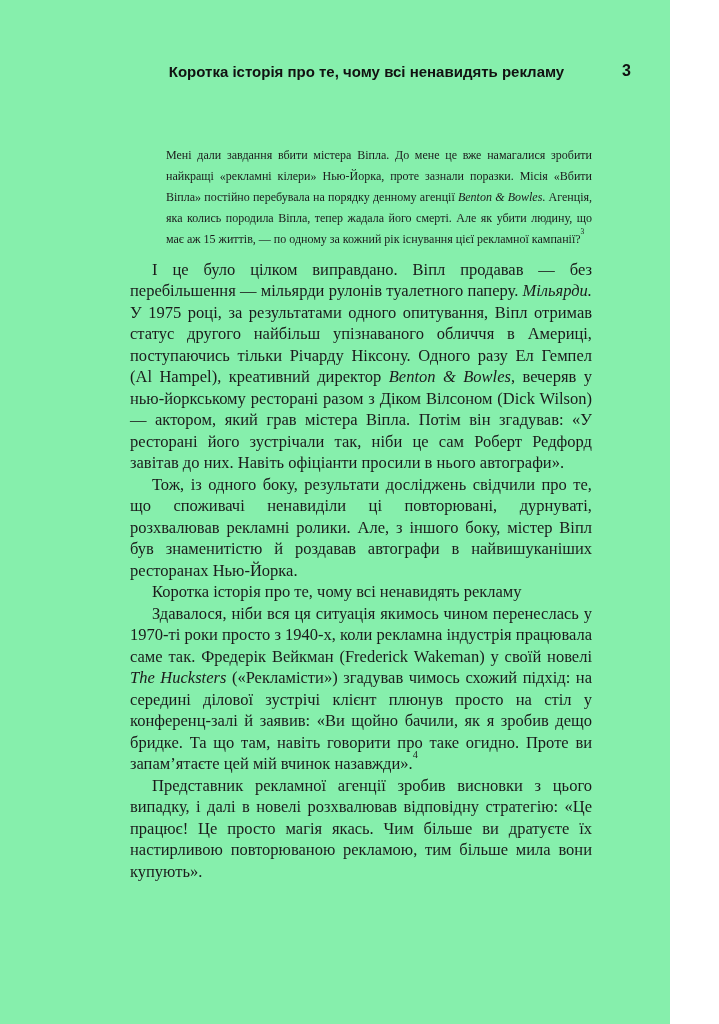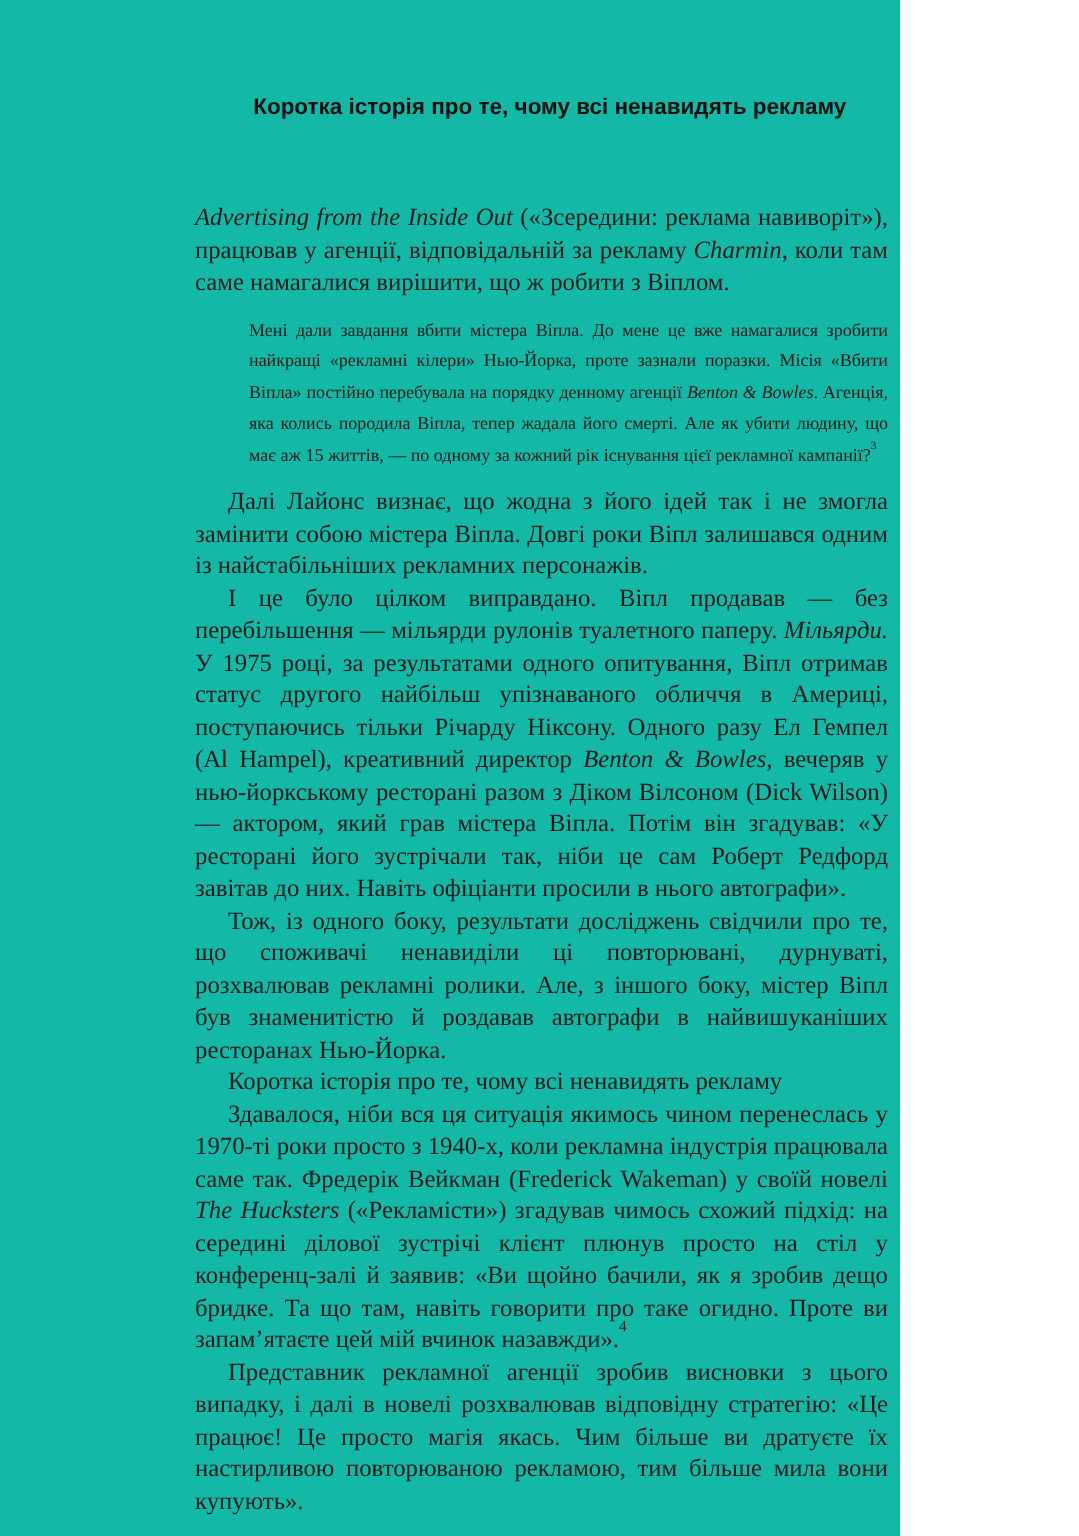--- a/index.html
+++ b/index.html
@@ -2,23 +2,23 @@
 <html lang="uk"><head>
 <meta charset="utf-8">
 <style>
   html, body {
     margin: 0;
     padding: 0;
     background: #ffffff;
   }
   .page {
     position: relative;
-    width: 600px;
+    width: 670px;
     height: 1024px;
-    background: #14b8a6;
+    background: #86efac;
     color: #1b1b1b;
     font-family: "Liberation Serif", serif;
     overflow: hidden;
     box-sizing: border-box;
   }
   .running-header {
     position: absolute;
     top: 63px;
     left: 130px;
     width: 501px;
@@ -74,23 +74,21 @@
 
 <div class="page">
 
   <div class="running-header">
     <span class="title">Коротка історія про те, чому всі ненавидять рекламу</span>
     <span class="folio">3</span>
   </div>
 
   <main class="body-column">
 
-  <p class="paragraph"><em>Advertising from the Inside Out</em><span> («Зсередини: реклама навиворіт»), працював у агенції, відповідальній за рекламу </span><em>Charmin</em><span>, коли там саме намагалися вирішити, що ж робити з Віплом.</span></p>
       <p class="quote"><span>Мені дали завдання вбити містера Віпла. До мене це вже намагалися зробити найкращі «рекламні кілери» Нью-Йорка, проте зазнали поразки. Місія «Вбити Віпла» постійно перебувала на порядку денному агенції </span><em>Benton &amp; Bowles</em><span>. Агенція, яка колись породила Віпла, тепер жадала його смерті. Але як убити людину, що має аж 15 життів, — по одному за кожний рік існування цієї рекламної кампанії?</span><sup>3</sup></p>
-      <p class="paragraph indent"><span>Далі Лайонс визнає, що жодна з його ідей так і не змогла замінити собою містера Віпла. Довгі роки Віпл залишався одним із найстабільніших рекламних персонажів.</span></p>
       <p class="paragraph indent"><span>І це було цілком виправдано. Віпл продавав — без перебільшення — мільярди рулонів туалетного паперу. </span><em>Мільярди.</em><span> У 1975 році, за результатами одного опитування, Віпл отримав статус другого найбільш упізнаваного обличчя в Америці, поступаючись тільки Річарду Ніксону. Одного разу Ел Гемпел (Al Hampel), креативний директор </span><em>Benton &amp; Bowles</em><span>, вечеряв у нью-йоркському ресторані разом з Діком Вілсоном (Dick Wilson) — актором, який грав містера Віпла. Потім він згадував: «У ресторані його зустрічали так, ніби це сам Роберт Редфорд завітав до них. Навіть офіціанти просили в нього автографи».</span></p>
       <p class="paragraph indent"><span>Тож, із одного боку, результати досліджень свідчили про те, що споживачі ненавиділи ці повторювані, дурнуваті, розхвалював рекламні ролики. Але, з іншого боку, містер Віпл був знаменитістю й роздавав автографи в найвишуканіших ресторанах Нью-Йорка.</span></p>
       <p class="paragraph indent"><span>Коротка історія про те, чому всі ненавидять рекламу</span></p>
       <p class="paragraph indent"><span>Здавалося, ніби вся ця ситуація якимось чином перенеслась у 1970-ті роки просто з 1940-х, коли рекламна індустрія працювала саме так. Фредерік Вейкман (Frederick Wakeman) у своїй новелі </span><em>The Hucksters</em><span> («Рекламісти») згадував чимось схожий підхід: на середині ділової зустрічі клієнт плюнув просто на стіл у конференц-залі й заявив: «Ви щойно бачили, як я зробив дещо бридке. Та що там, навіть говорити про таке огидно. Проте ви запам’ятаєте цей мій вчинок назавжди».</span><sup>4</sup></p>
       <p class="paragraph indent"><span>Представник рекламної агенції зробив висновки з цього випадку, і далі в новелі розхвалював відповідну стратегію: «Це працює! Це просто магія якась. Чим більше ви дратуєте їх настирливою повторюваною рекламою, тим більше мила вони купують».</span></p>
     </main>
 
 </div>
 
 </body></html>

